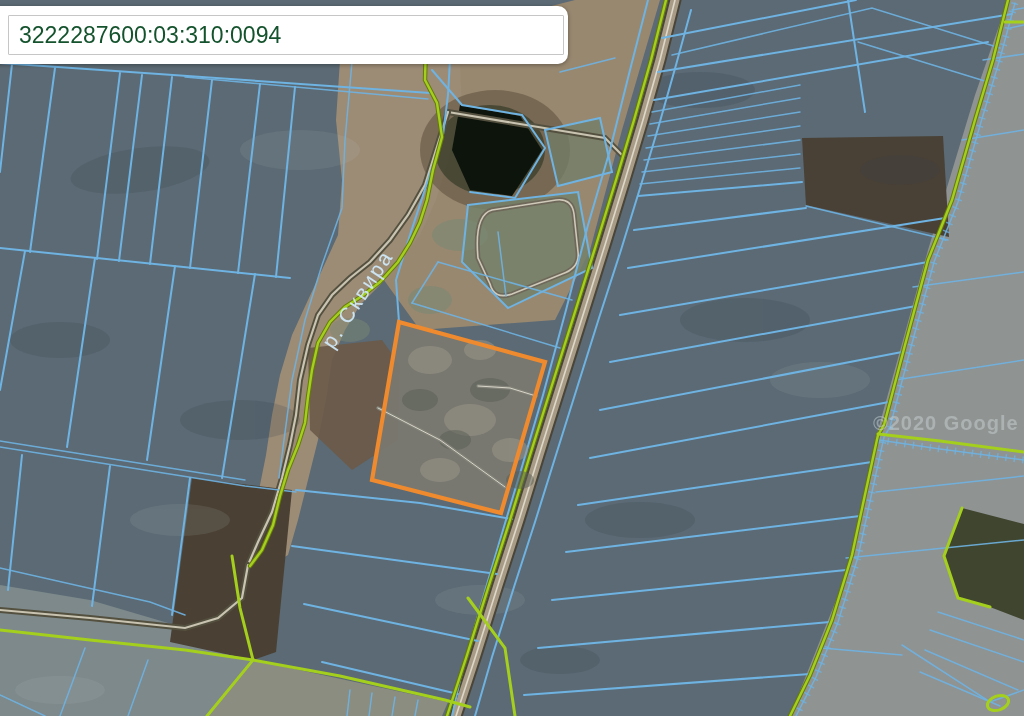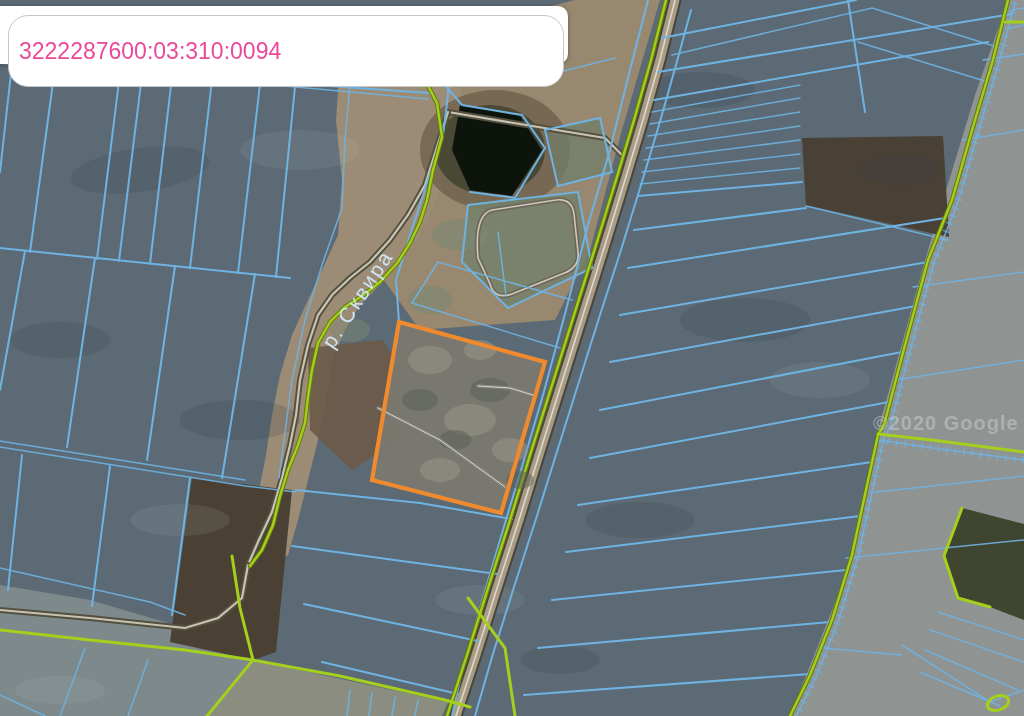--- a/index.html
+++ b/index.html
@@ -20,22 +20,22 @@
   .tr2{stroke:#c9c3b2;stroke-width:2.2;fill:none;stroke-linecap:round}
   .tk1{stroke:#83837a;stroke-width:3.4;fill:none;stroke-linecap:round}
   .tk2{stroke:#d8d5c9;stroke-width:1;fill:none;stroke-linecap:round}
   .sel{stroke:var(--selected,#f08a2e);stroke-width:4.2;fill:none;stroke-linejoin:miter}
   .river-text{fill:var(--label-blue,#cfe8f8);font-size:21px;letter-spacing:2px;opacity:.95}
   .wm{fill:var(--watermark-color,#c9d0d3);font-size:20px;font-weight:bold;letter-spacing:1px;opacity:.5}
   
   .search-panel{position:absolute;left:-12px;top:6px;width:580px;height:58px;background:#ffffff;
                 border-radius:10px;box-shadow:0 1px 4px rgba(0,0,0,.35);}
   .search-input{position:absolute;left:20px;top:9px;width:534px;height:38px;border:1px solid #c6c6c6;
-                border-radius:20px;font-family:"Liberation Sans",sans-serif;font-size:23px;color:#ec4899;
-                padding:16px 10px;outline:none;background:#fff;}
+                border-radius:1px;font-family:"Liberation Sans",sans-serif;font-size:23px;color:#14532d;
+                padding:0 10px;outline:none;background:#fff;}
 </style>
 </head>
 <body>
 
 <div class="stage">
 <svg width="1024" height="716" viewBox="0 0 1024 716">
 
   <g>
     <rect x="0" y="0" width="1024" height="716" fill="#5b6a74"></rect>
 

